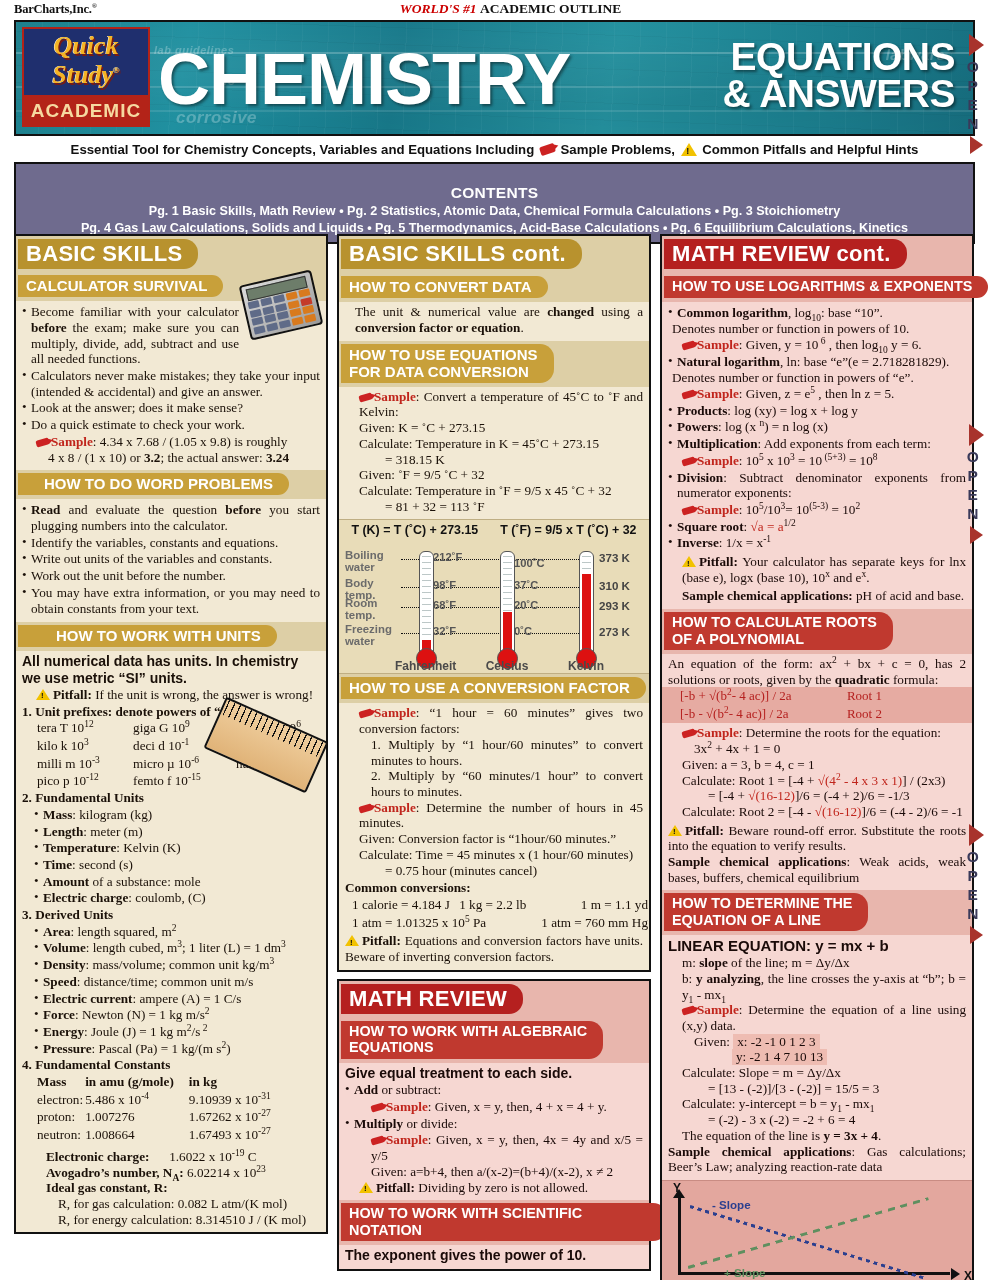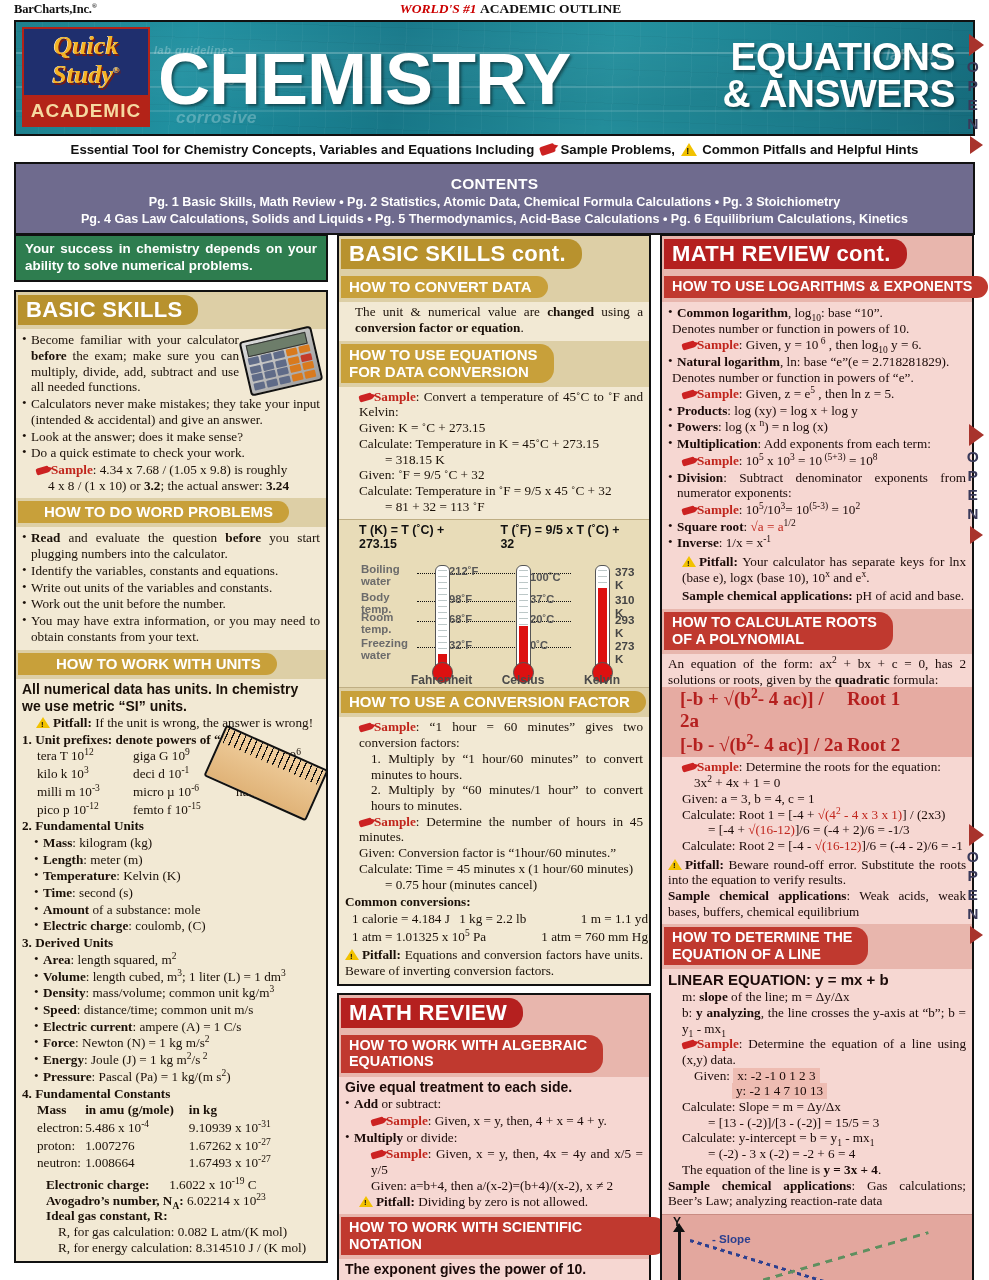--- a/index.html
+++ b/index.html
@@ -48,21 +48,21 @@
   .mh-sub .l2{font-size:39px;letter-spacing:-.5px;}
 
   
   .tagline{margin:6px 14px 0;text-align:center;font-family:"Liberation Sans",sans-serif;font-weight:bold;font-size:13.2px;color:#111;}
   .pen-ico{width:15px;height:9px;background:#cc2222;border-radius:2px;transform:rotate(-18deg);position:relative;display:inline-block;margin:0 2px;}
   .pen-ico:after{content:"";position:absolute;right:-4px;top:1px;border-left:5px solid #cc2222;border-top:3.5px solid transparent;border-bottom:3.5px solid transparent;}
   .warn-ico{display:inline-block;width:0;height:0;border-left:8px solid transparent;border-right:8px solid transparent;border-bottom:13px solid #f2c200;position:relative;margin:0 2px;vertical-align:-2px;}
   .warn-ico:after{content:"!";position:absolute;left:-2.4px;top:3px;font-size:9px;font-weight:bold;color:#111;font-family:"Liberation Sans",sans-serif;}
 
   
-  .contents{margin:5px 14px 0;border:2px solid #111;background:#6f6b8e;padding:11px 8px 6px;}
+  .contents{margin:5px 14px 0;border:2px solid #111;background:#6f6b8e;padding:20px 8px 6px;}
   .contents h2{margin:0;text-align:center;font-family:"Liberation Sans",sans-serif;font-weight:bold;font-size:15.5px;color:#fff;letter-spacing:.3px;}
   .contents p{margin:1px 0 0;text-align:center;font-family:"Liberation Sans",sans-serif;font-weight:bold;font-size:12.6px;color:#fff;line-height:1.28;}
 
   
   .cols{position:absolute;left:14px;top:234px;width:961px;display:flex;gap:9px;}
   .col{width:314px;}
 
   
   .panel{border:2px solid #111;margin-bottom:7px;}
   .p-tan{background:#f2e9d4;}
@@ -111,36 +111,36 @@
 
   
   .ruler{position:absolute;right:4px;top:66px;width:112px;height:56px;transform:rotate(24deg);}
   .ruler-b{position:absolute;inset:0;background:linear-gradient(180deg,#f0cf9f,#e0b378);border:2.5px solid #111;border-radius:3px;}
   .ruler-t{position:absolute;left:4px;right:4px;top:2px;height:16px;
     background:repeating-linear-gradient(90deg,#111 0 1.2px,transparent 1.2px 6px);}
   .ruler-t2{position:absolute;left:4px;right:4px;top:2px;height:9px;
     background:repeating-linear-gradient(90deg,#111 0 1.2px,transparent 1.2px 12px);}
 
   
-  .thermo{background:#e8dcb8;border-top:1px solid #bfae83;border-bottom:1px solid #bfae83;padding:3px 20px 2px;position:relative;}
+  .thermo{background:#e8dcb8;border-top:1px solid #bfae83;border-bottom:1px solid #bfae83;padding:3px 4px 2px;position:relative;}
   .thermo-eqs{display:flex;justify-content:center;gap:22px;font-family:"Liberation Sans",sans-serif;font-weight:bold;font-size:12.4px;color:#111;margin-bottom:2px;}
   .thermo-wrap{position:relative;height:132px;}
   .t-tube{position:absolute;bottom:14px;width:13px;height:104px;background:#fff;border:1.6px solid #555;border-radius:6px 6px 2px 2px;overflow:hidden;}
   .t-tube .ticks{position:absolute;left:2px;right:2px;top:4px;bottom:2px;
     background:repeating-linear-gradient(180deg,#9aa 0 1px,transparent 1px 6px);opacity:.65;}
   .t-merc{position:absolute;left:2.2px;right:2.2px;bottom:0;background:#d11;border-radius:0 0 2px 2px;}
   .t-bulb{position:absolute;bottom:2px;width:19px;height:19px;border-radius:50%;background:#d11;border:1.6px solid #555;}
   .t-lbl{position:absolute;bottom:-2px;font-family:"Liberation Sans",sans-serif;font-weight:bold;font-size:12px;color:#4a4a4a;text-align:center;}
   .dline{position:absolute;height:0;border-top:1.6px dotted #111;}
   .rowlbl{position:absolute;font-family:"Liberation Sans",sans-serif;font-weight:bold;font-size:11.4px;color:#6b6b6b;line-height:1.03;}
   .valtag{position:absolute;font-family:"Liberation Sans",sans-serif;font-weight:bold;font-size:11.2px;color:#555;}
   .ktag{position:absolute;font-family:"Liberation Sans",sans-serif;font-weight:bold;font-size:11.6px;color:#444;}
 
   
-  .eqrow{background:#e6aba2;color:#b5201f;font-weight:bold;font-size:19px;padding:1px 6px;display:flex;}
+  .eqrow{background:#e6aba2;color:#b5201f;font-weight:normal;font-size:13px;padding:1px 6px;display:flex;}
   .eqrow .f{flex:0 0 56%;padding-left:12px;}
 
   
   .xyhl{background:#eebcb2;display:inline-block;padding:0 4px;}
 
   
   .graph{background:#e3a79e;position:relative;height:104px;border-top:1px solid #c98c83;}
   .g-axis{position:absolute;background:#111;}
   .g-lbl{position:absolute;font-family:"Liberation Sans",sans-serif;font-weight:bold;font-size:12px;color:#111;}
   .g-sl{position:absolute;font-family:"Liberation Sans",sans-serif;font-weight:bold;font-size:11.6px;}
@@ -202,30 +202,30 @@
   <div class="contents">
     <h2>CONTENTS</h2>
     <p>Pg. 1 Basic Skills, Math Review • Pg. 2 Statistics, Atomic Data, Chemical Formula Calculations • Pg. 3 Stoichiometry</p>
     <p>Pg. 4 Gas Law Calculations, Solids and Liquids • Pg. 5 Thermodynamics, Acid-Base Calculations • Pg. 6 Equilibrium Calculations, Kinetics</p>
   </div>
 
   <div class="cols">
 
     <div class="col">
 
-      <div class="green-box">
-        <p>Your success in chemistry depends on your ability to solve numerical problems.</p>
-      </div>
 
       <div class="panel p-tan">
         <div class="bhdr-tan">
           <span class="banner b-main-tan">BASIC SKILLS</span>
         </div>
 
         <div style="position:relative">
+          <div class="bhdr-tan" style="padding-top:2px">
+            <span class="banner b-sub-tan">CALCULATOR SURVIVAL</span>
+          </div>
           <div class="calc">
             <div class="calc-b"></div>
             <div class="calc-s"></div>
             <div class="calc-g">
               <i></i>
                 <i></i>
                 <i></i>
                 <i class="o"></i>
                 <i class="o"></i>
               <i></i>

